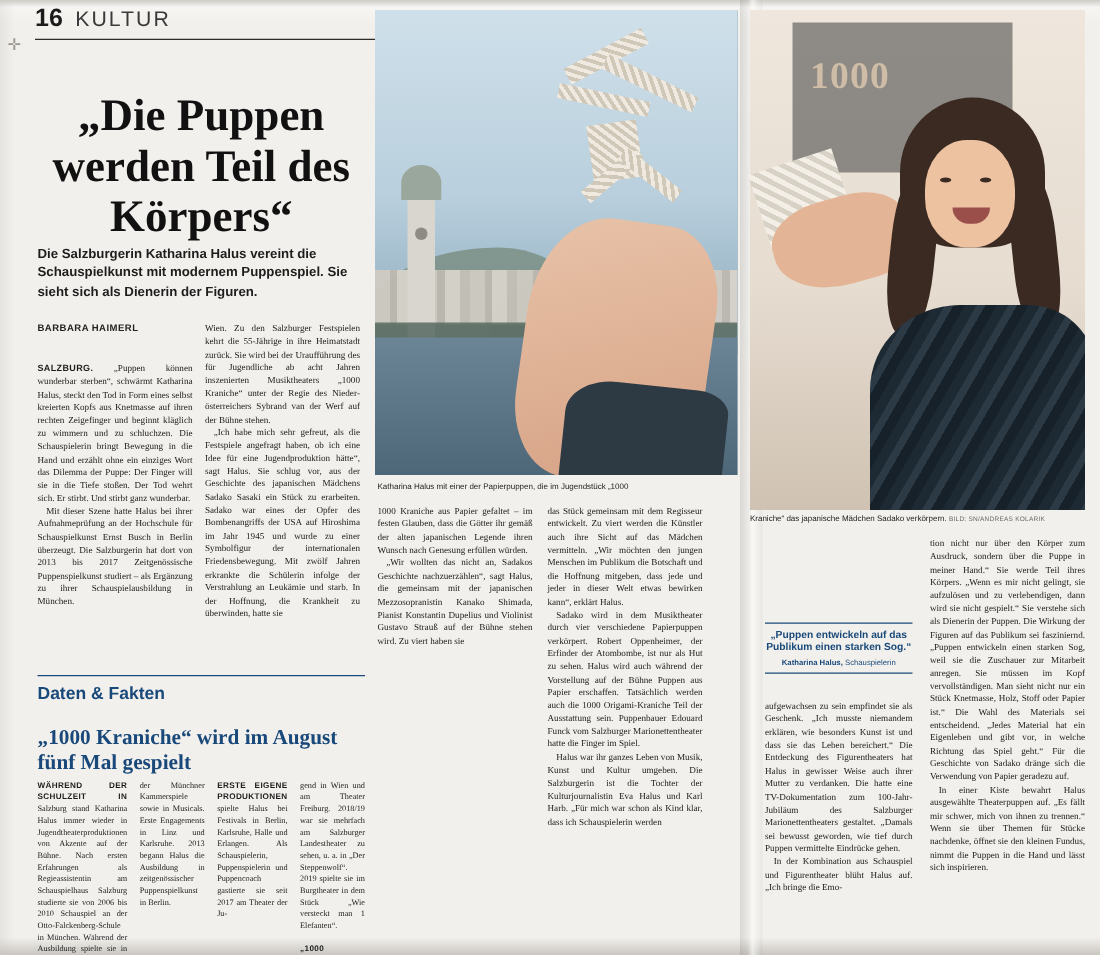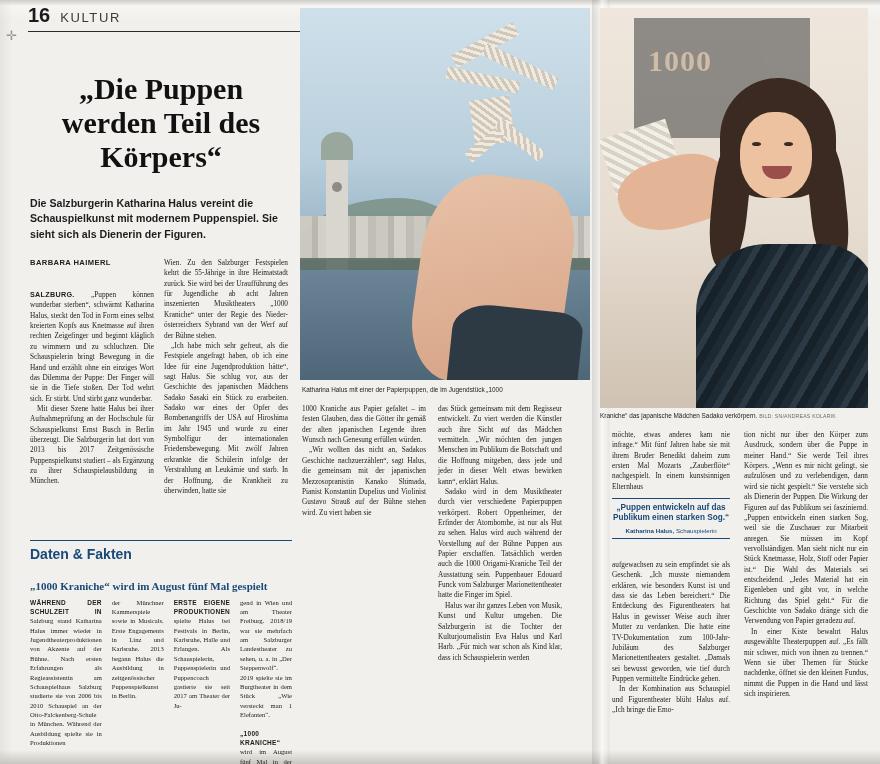--- a/index.html
+++ b/index.html
@@ -66,33 +66,33 @@
     padding-bottom: 4px;
   }
   .folio {
     font-family: "Liberation Sans", sans-serif;
     font-weight: bold;
     font-size: 20px;
     color: #1b1b1b;
   }
   .section-name {
     font-family: "Liberation Sans", sans-serif;
-    font-size: 13px;
+    font-size: 17px;
     letter-spacing: 1.6px;
     color: #3a3a3a;
   }
 
   
   .headline {
     position: absolute;
     left: 30px; top: 72px;
     width: 262px;
     font-family: "Liberation Serif", serif;
     font-weight: bold;
-    font-size: 30px;
+    font-size: 36px;
     line-height: 1.13;
     color: #111;
     text-align: center;
   }
   .subhead {
     position: absolute;
     left: 30px; top: 196px;
     width: 262px;
     font-family: "Liberation Sans", sans-serif;
     font-weight: bold;
@@ -212,21 +212,21 @@
   .infobox-kicker {
     font-family: "Liberation Sans", sans-serif;
     font-weight: bold;
     font-size: 14px;
     color: #19497a;
     margin-bottom: 18px;
   }
   .infobox-title {
     font-family: "Liberation Serif", serif;
     font-weight: bold;
-    font-size: 11px;
+    font-size: 17px;
     color: #19497a;
     line-height: 1.15;
     margin-bottom: 5px;
   }
   .infobox-cols {
     display: flex;
     gap: 10px;
   }
   .infobox-cols .ic {
     width: 81px;
@@ -357,23 +357,20 @@
     <div class="eye l"></div>
     <div class="eye r"></div>
     <div class="smile"></div>
     <div class="body-dress"></div>
   </div>
   <div class="caption" id="caption-right">
     <span>Kraniche“ das japanische Mädchen Sadako verkörpern.</span>
     <span class="credit">BILD: SN/ANDREAS KOLARIK</span>
   </div>
 
-  <div class="col" id="rcol1">
-    <p class="first">möchte, etwas anderes kam nie infrage.“ Mit fünf Jahren habe sie mit ihrem Bruder Benedikt daheim zum ersten Mal Mozarts „Zauberflöte“ nachgespielt. In einem kunstsinnigen Elternhaus</p>
-  </div>
 
   <div class="pullquote">
     <div class="pq-text">„Puppen entwickeln auf das Publikum einen starken Sog.“</div>
     <div class="pq-attr">
       <b>Katharina Halus,</b>
       <span>Schauspielerin</span>
     </div>
   </div>
 
   <div class="col" id="rcol1b">

